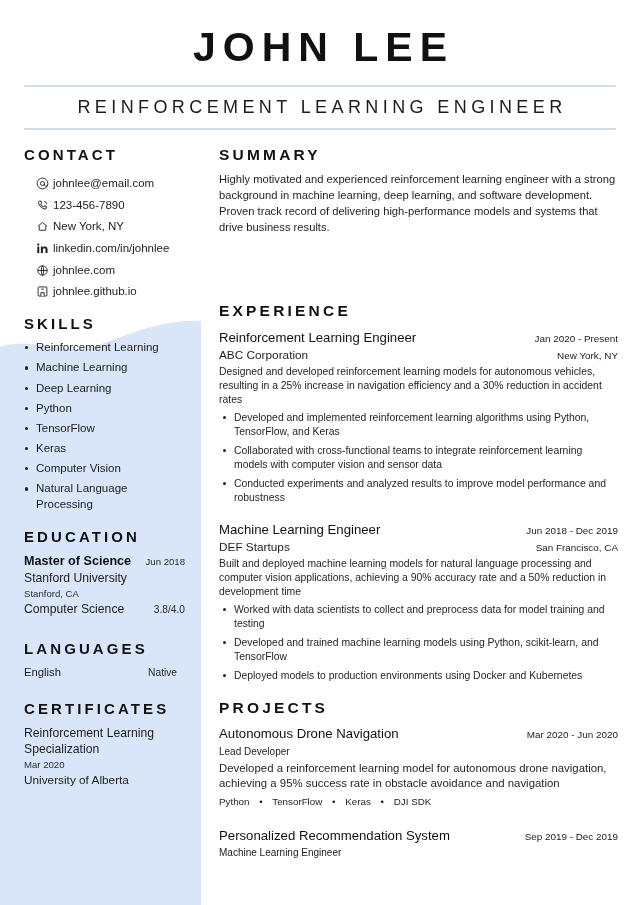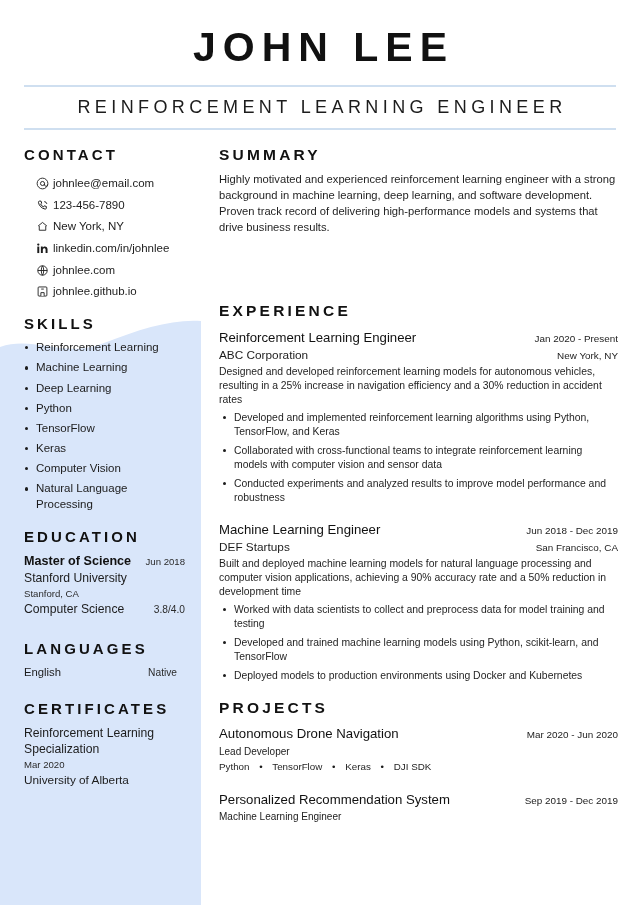--- a/index.html
+++ b/index.html
@@ -463,20 +463,21 @@
 
       <div class="sec-block" style="margin-top:12px">
         <div class="sec-head right">PROJECTS</div>
 
         <div class="proj">
           <div class="job-line">
             <span class="job-title">Autonomous Drone Navigation</span>
             <span class="job-meta">Mar 2020 - Jun 2020</span>
           </div>
           <div class="proj-role">Lead Developer</div>
+          <p class="proj-desc">Developed a reinforcement learning model for autonomous drone navigation, achieving a 95% success rate in obstacle avoidance and navigation</p>
           <div class="proj-tags">
             <span>Python</span>
             <span class="sep">•</span>
             <span>TensorFlow</span>
             <span class="sep">•</span>
             <span>Keras</span>
             <span class="sep">•</span>
             <span>DJI SDK</span>
           </div>
         </div>

